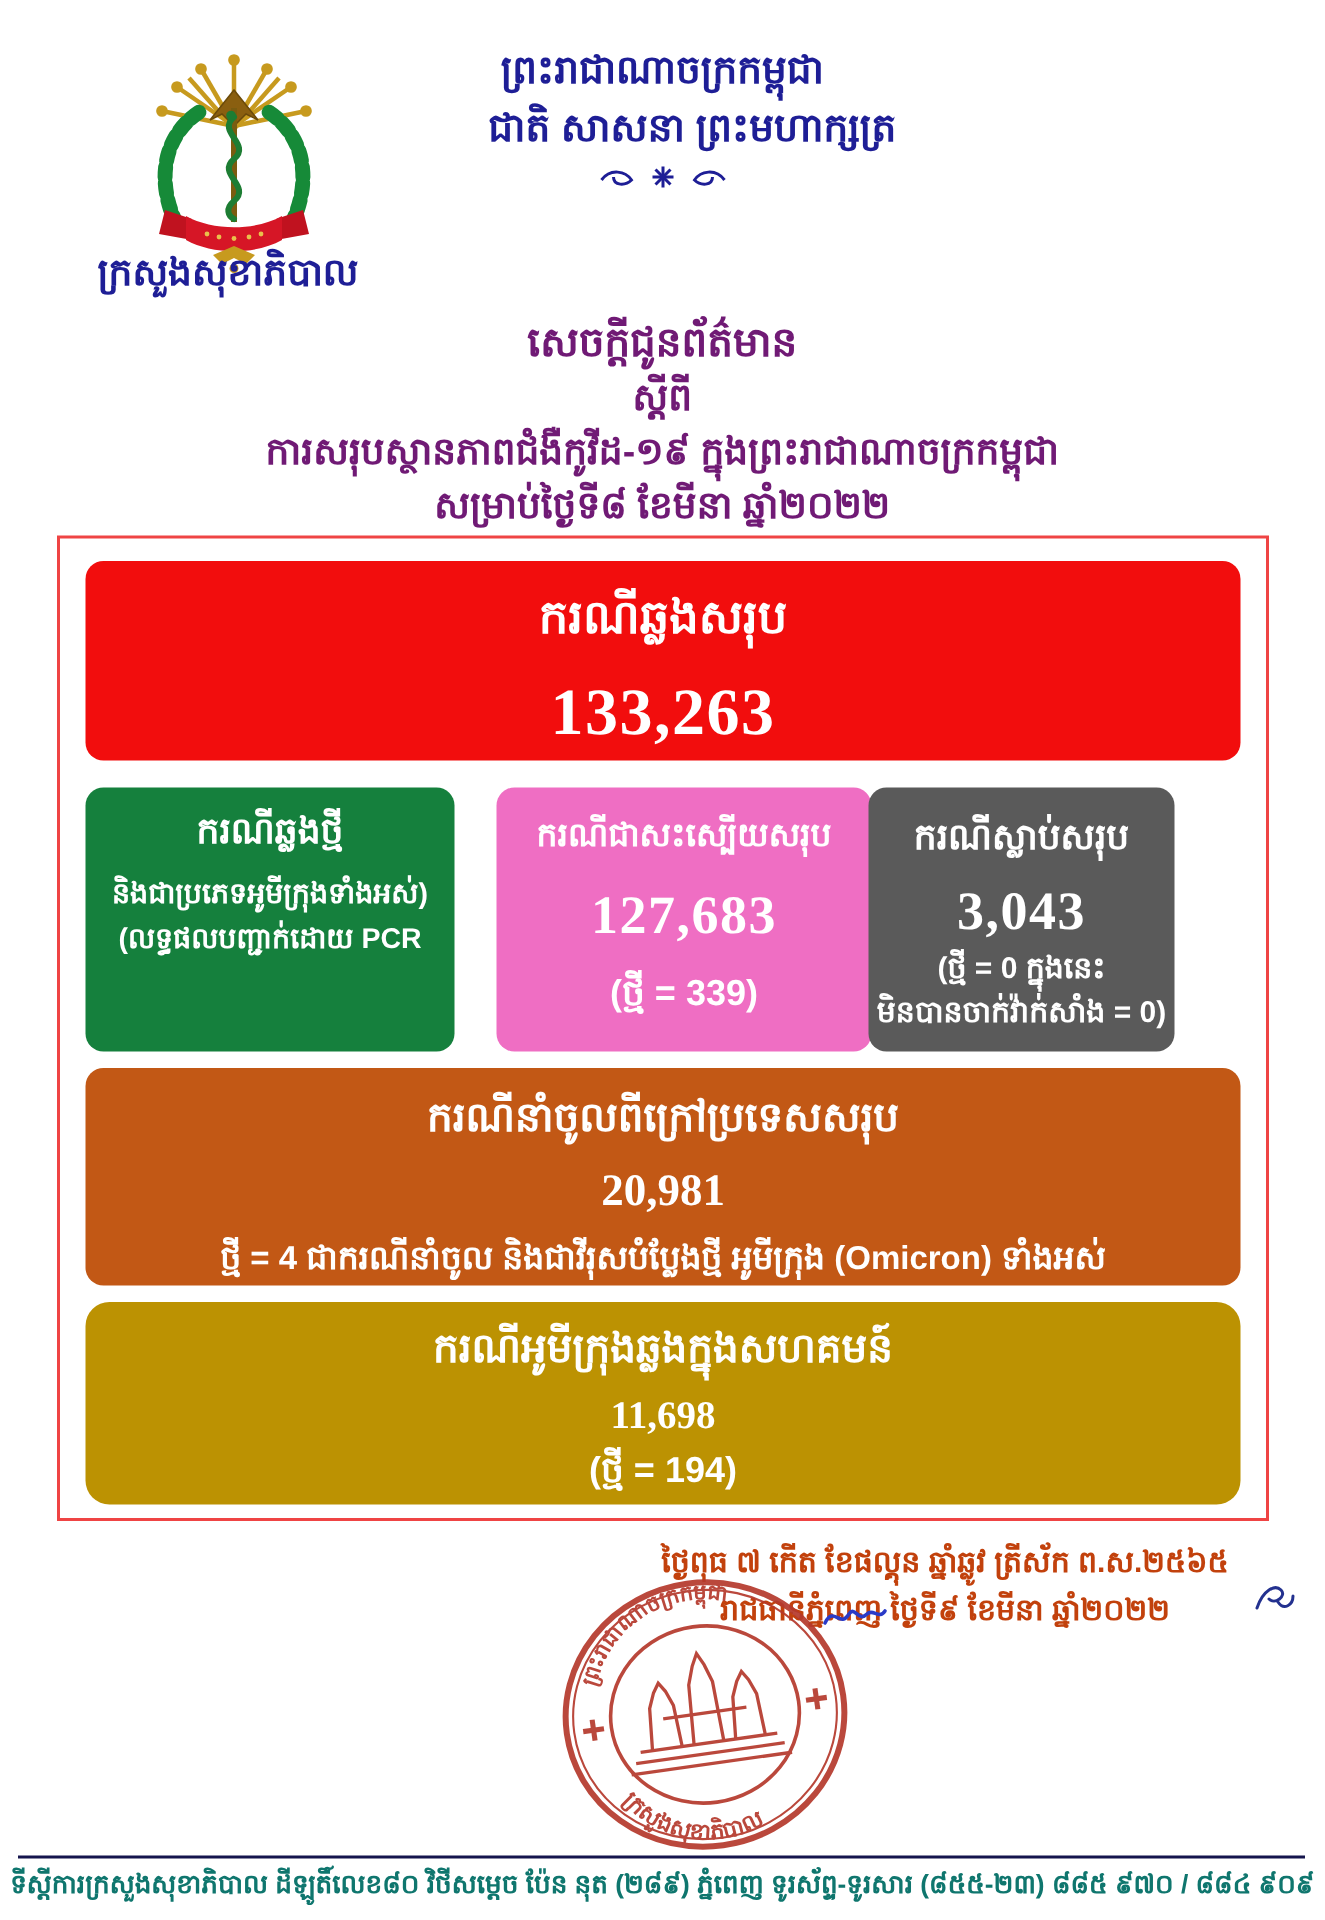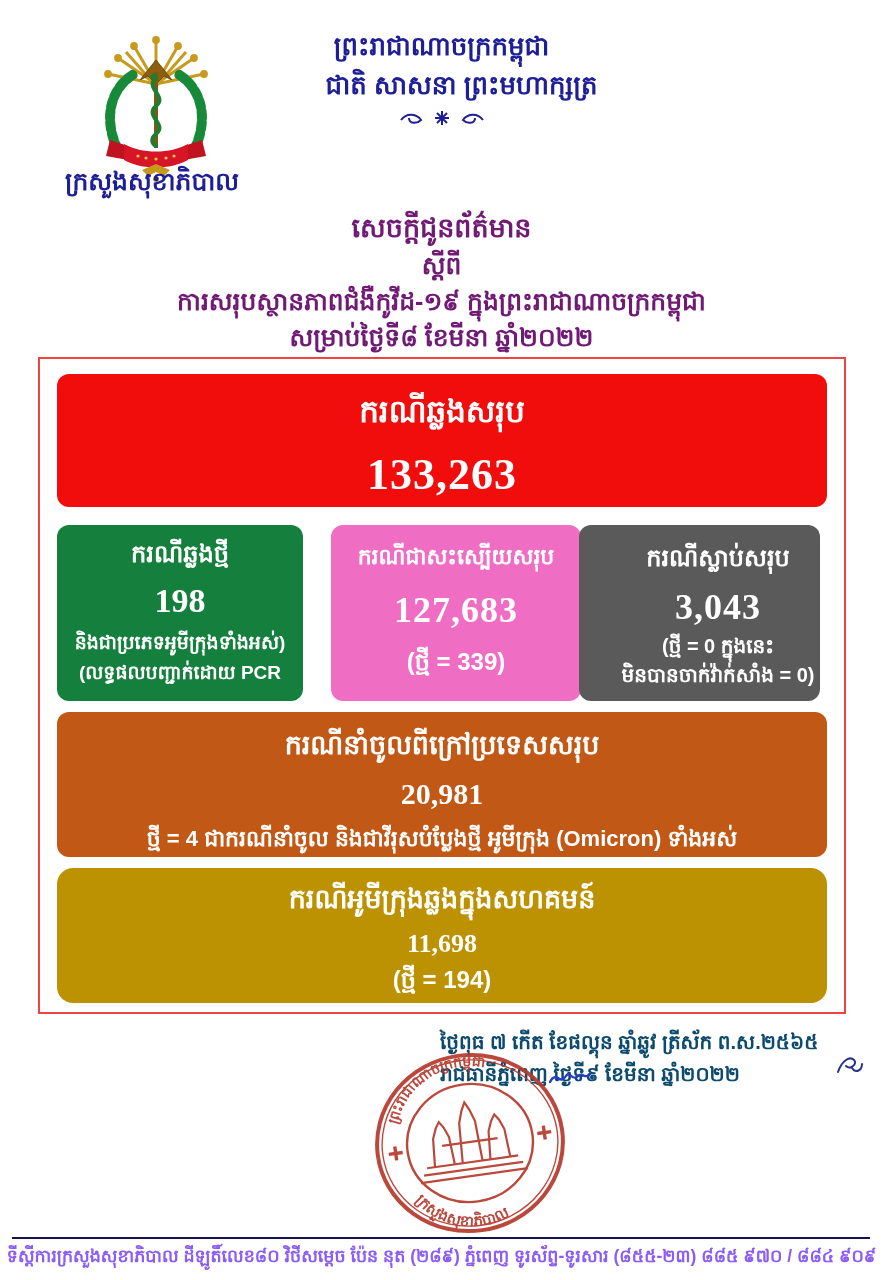--- a/index.html
+++ b/index.html
@@ -43,21 +43,21 @@
   .stat-value{font-family:"Liberation Serif","DejaVu Serif",serif;font-weight:bold;}
   .stat-note{font-weight:bold;}
 
   .box-total{left:17px;top:15px;width:770px;height:133px;background:#f20d0d;}
   .box-total .stat-label{font-size:31px;padding-top:18px;}
   .box-total .stat-value{font-size:44px;padding-top:12px;letter-spacing:1px;}
 
   .row-box{top:166px;height:176px;}
   .box-new{left:17px;width:246px;background:#15803d;}
   .box-recovered{left:291px;width:250px;background:#ef6ec3;}
-  .box-deaths{left:539px;width:204px;background:#5a5a5a;padding-left:37px;}
+  .box-deaths{left:539px;width:204px;background:#5a5a5a;}
 
   .box-new .stat-label{font-size:24px;padding-top:14px;}
   .box-new .stat-value{font-size:34px;padding-top:8px;}
   .box-new .stat-note{font-size:19px;line-height:30px;padding-top:8px;}
 
   .box-recovered .stat-label{font-size:22px;padding-top:18px;}
   .box-recovered .stat-value{font-size:36px;padding-top:14px;letter-spacing:1px;}
   .box-recovered .stat-note{font-size:24px;padding-top:16px;}
 
   .box-deaths .stat-label{font-size:24px;padding-top:18px;}
@@ -69,32 +69,32 @@
   .box-imported .stat-value{font-size:30px;padding-top:10px;}
   .box-imported .stat-note{font-size:22px;padding-top:14px;}
 
   .box-community{left:17px;top:509px;width:770px;height:135px;background:#bc9202;border-radius:16px;}
   .box-community .stat-label{font-size:27px;padding-top:14px;}
   .box-community .stat-value{font-size:26px;padding-top:8px;}
   .box-community .stat-note{font-size:24px;padding-top:6px;}
 
   
   .signoff{
-    position:absolute;left:440px;top:1026px;width:440px;text-align:left;
-    color:#0c4a6e;font-weight:bold;font-size:20px;line-height:32px;
+    position:absolute;left:410px;top:1026px;width:440px;text-align:center;
+    color:#c2410c;font-weight:bold;font-size:20px;line-height:32px;
   }
   .stamp{position:absolute;left:372px;top:1050px;width:196px;height:186px;opacity:.92;}
   .signature{position:absolute;left:548px;top:1068px;width:44px;height:22px;}
   .flourish{position:absolute;left:836px;top:1054px;width:28px;height:24px;}
 
   
   .footer-rule{position:absolute;left:12px;top:1237px;width:858px;height:2px;background:#15154d;}
   .footer-address{
     position:absolute;left:0;top:1245px;width:883px;text-align:center;
-    color:#8b5cf6;font-weight:bold;font-size:17.5px;
+    color:#0f766e;font-weight:bold;font-size:17.5px;
   }
 </style>
 </head>
 <body>
 
 <div>
 
   <svg class="logo" viewBox="0 0 144 150" aria-hidden="true">
 
     <g stroke="#c79a1e" stroke-width="3" fill="#c79a1e">
@@ -171,21 +171,20 @@
 
 <div class="stats-frame">
 
   <div class="stat-box box-total">
     <div class="stat-label">ករណីឆ្លងសរុប</div>
     <div class="stat-value">133,263</div>
   </div>
 
   <div class="stat-box row-box box-new">
     <div class="stat-label">ករណីឆ្លងថ្មី</div>
-    <div class="stat-value">198</div>
     <div class="stat-note">
       <div>និងជាប្រភេទអូមីក្រុងទាំងអស់)</div>
       <div>(លទ្ធផលបញ្ជាក់ដោយ PCR</div>
     </div>
   </div>
 
   <div class="stat-box row-box box-recovered">
     <div class="stat-label">ករណីជាសះស្បើយសរុប</div>
     <div class="stat-value">127,683</div>
     <div class="stat-note">(ថ្មី = 339)</div>

